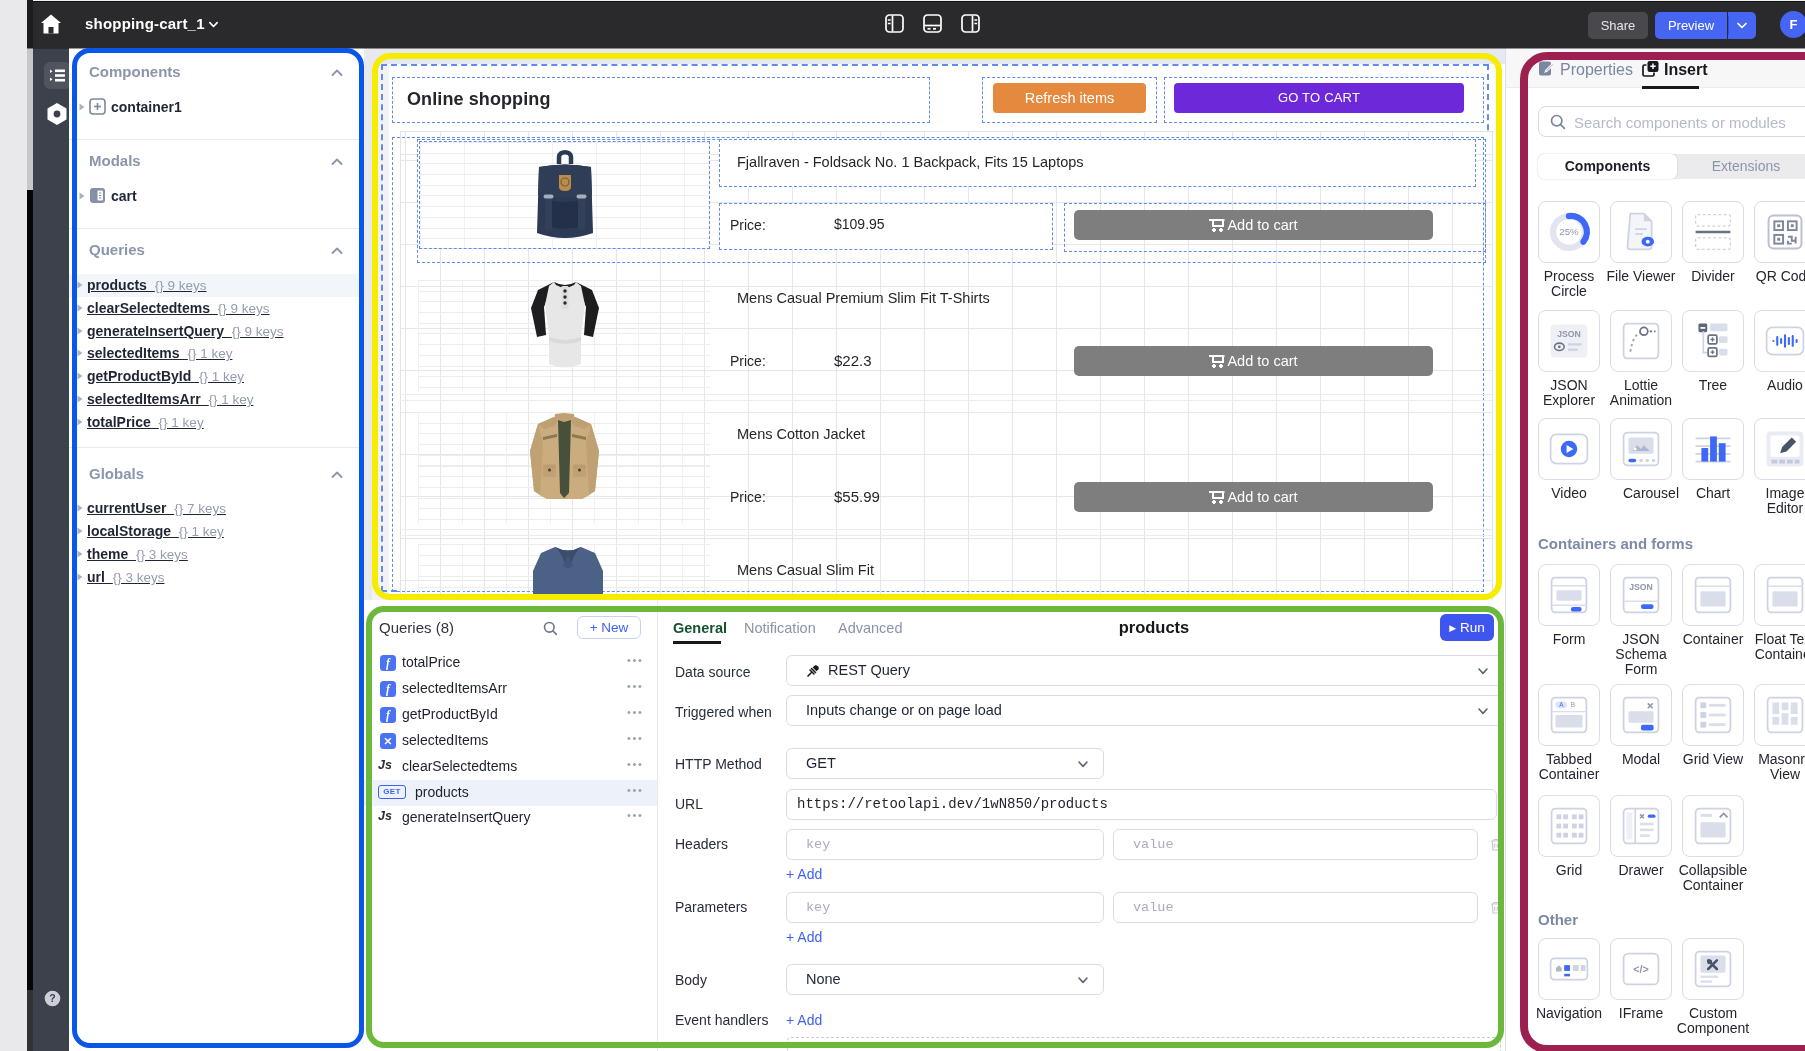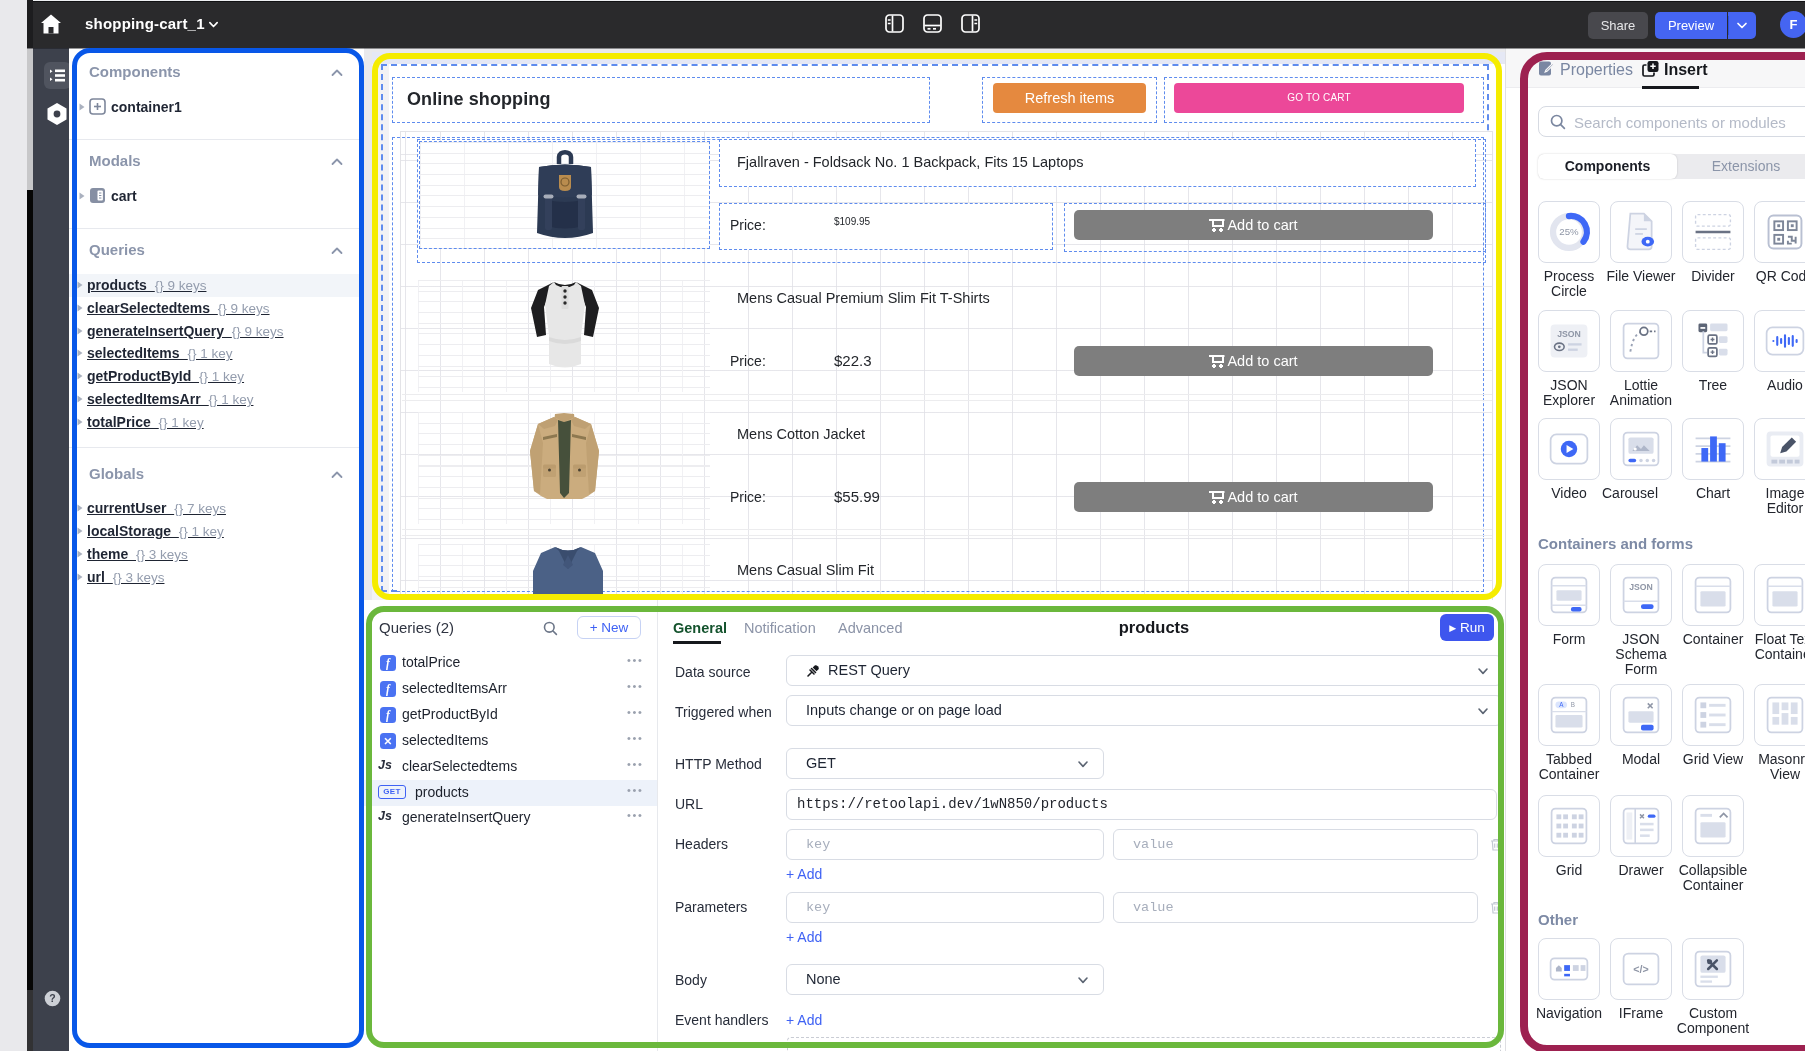--- a/index.html
+++ b/index.html
@@ -237,32 +237,32 @@
 
   <div id="canvas" class="grid">
     <div class="abs" style="left:0;top:0;width:17px;height:548px;background:#ededf0;opacity:.75"></div>
     <div class="abs" style="left:0;top:0;width:1133px;height:12px;background:#e5e8f5"></div>
     <div class="dash2" style="left:9px;top:12px;width:1108px;height:528px"></div>
     <div class="dash" style="left:20px;top:25px;width:538px;height:46px;background:#fff"></div>
     <div class="canv-txt" style="left:35px;top:37px;font-size:18px;font-weight:bold;letter-spacing:.1px">Online shopping</div>
     <div class="dash" style="left:610px;top:25px;width:175px;height:46px"></div>
     <div class="abs" style="left:621px;top:31px;width:153px;height:30px;background:#e5893f;border-radius:4px;color:#fff;font-size:14.5px;text-align:center;line-height:30px">Refresh items</div>
     <div class="dash" style="left:792px;top:25px;width:320px;height:46px"></div>
-    <div class="abs" style="left:802px;top:31px;width:290px;height:30px;background:#ec4899;border-radius:4px;color:#fff;font-size:10px;text-align:center;line-height:30px;letter-spacing:.2px">GO TO CART</div>
+    <div class="abs" style="left:802px;top:31px;width:290px;height:30px;background:#6d28d9;border-radius:4px;color:#fff;font-size:13px;text-align:center;line-height:30px;letter-spacing:.2px">GO TO CART</div>
 
     <div class="abs" style="left:28px;top:79px;width:1093px;height:470px;background:#fff;border:1px solid #e3e3e7"></div>
     <div class="abs grid" style="left:29px;top:80px;width:1091px;height:468px"></div>
     <div class="dash" style="left:20px;top:85px;width:1092px;height:455px"></div>
     <div class="dash" style="left:45px;top:87px;width:1069px;height:124px"></div>
     <div class="dash fgrid" style="left:47px;top:89px;width:291px;height:108px;background-color:#fff"></div>
     <div class="dash" style="left:347px;top:87px;width:757px;height:48px;background:#fff"></div>
     <div class="canv-txt" style="left:365px;top:102px;font-size:14.5px">Fjallraven - Foldsack No. 1 Backpack, Fits 15 Laptops</div>
     <div class="dash" style="left:347px;top:151px;width:334px;height:47px;background:#fff"></div>
     <div class="canv-txt" style="left:358px;top:165px;font-size:14px">Price:</div>
-    <div class="canv-txt" style="left:462px;top:164px;font-size:10px">$109.95</div>
+    <div class="canv-txt" style="left:462px;top:164px;font-size:14px">$109.95</div>
     <div class="dash" style="left:692px;top:151px;width:422px;height:49px"></div>
     <div class="gray-btn" style="left:702px;top:158px;width:359px;height:30px;line-height:30px"><span class="cart-ic"></span>Add to cart</div>
     <div class="abs fgrid" style="left:46px;top:228px;width:292px;height:112px"></div>
     <div class="abs fgrid" style="left:46px;top:360px;width:292px;height:112px"></div>
     <div class="abs fgrid" style="left:46px;top:492px;width:292px;height:56px"></div>
 
     <div class="sep" style="left:30px;top:342px;width:1090px"></div>
     <div class="sep" style="left:30px;top:348px;width:1090px"></div>
     <div class="canv-txt" style="left:365px;top:238px;font-size:14.5px">Mens Casual Premium Slim Fit T-Shirts</div>
     <div class="canv-txt" style="left:358px;top:301px;font-size:14px">Price:</div>
@@ -320,21 +320,21 @@
     </svg>
     <svg class="abs" style="left:161px;top:493px" width="70" height="55" viewBox="0 0 70 55">
       <path d="M22 2 Q35 9 48 2 L62 8 L70 26 L70 55 L0 55 L0 26 L8 8 Z" fill="#4b6186"></path>
       <path d="M22 2 Q35 9 48 2 L44 6 L35 24 L26 6 Z" fill="#3a4d6e"></path>
       <path d="M35 24 L30 20 L35 10 L40 20 Z" fill="#42567a"></path>
     </svg>
   </div>
 
   <div id="bottompanel">
     <div class="abs" style="left:293px;top:0;width:1px;height:451px;background:#e7e9ed"></div>
-    <div class="abs" style="left:15px;top:19px;font-size:15px;color:#2f3441">Queries (2)</div>
+    <div class="abs" style="left:15px;top:19px;font-size:15px;color:#2f3441">Queries (8)</div>
     <svg class="abs" style="left:179px;top:21px" width="15" height="15" viewBox="0 0 15 15">
         <circle cx="6.3" cy="6.3" r="4.8" fill="none" stroke="#6c7688" stroke-width="1.6"></circle>
         <line x1="10" y1="10" x2="13.4" y2="13.4" stroke="#6c7688" stroke-width="1.6" stroke-linecap="round"></line>
       </svg>
     <div class="abs" style="left:213px;top:16px;width:64px;height:23px;border:1px solid #c6d2f4;border-radius:6px;color:#3f62f4;font-size:13.5px;text-align:center;line-height:21px">+ New</div>
     <div id="bqrows">
         <div class="bq-row" style="top:50px;">
           <div class="f-ic">f</div>
           <div class="bq-name">totalPrice</div>
           <div class="bq-dots">•••</div>
@@ -523,21 +523,21 @@
         <div class="rp-card" style="left:104px;top:370px"><svg width="60" height="60" viewBox="0 0 62 62" font-family="Liberation Sans">
             <rect x="13" y="14" width="36" height="34" rx="4" fill="none" stroke="#cdd3e2" stroke-width="1.8"></rect>
             <rect x="18" y="19" width="26" height="17" rx="2" fill="#d9deea"></rect>
             <path d="M22 33 l5 -6 4 4 3 -4 6 6 z" fill="#aeb6c9"></path>
             <circle cx="25" cy="31" r="1.6" fill="#fff"></circle>
             <rect x="18" y="41" width="8" height="3.6" rx="1.8" fill="#3e68f6"></rect>
             <circle cx="31" cy="42.8" r="1.8" fill="#cdd3e2"></circle>
             <circle cx="37.5" cy="42.8" r="1.8" fill="#cdd3e2"></circle>
             <circle cx="44" cy="42.8" r="1.8" fill="#cdd3e2"></circle>
           </svg></div>
-        <div class="rp-label" style="left:81px;top:438px">Carousel</div>
+        <div class="rp-label" style="left:102px;top:438px">Carousel</div>
         <div class="rp-card" style="left:176px;top:370px"><svg width="60" height="60" viewBox="0 0 62 62" font-family="Liberation Sans">
             <line x1="13" y1="20" x2="49" y2="20" stroke="#cdd3e2" stroke-width="1.8"></line>
             <line x1="13" y1="28" x2="49" y2="28" stroke="#cdd3e2" stroke-width="1.8"></line>
             <line x1="13" y1="36" x2="49" y2="36" stroke="#cdd3e2" stroke-width="1.8"></line>
             <line x1="13" y1="44" x2="49" y2="44" stroke="#cdd3e2" stroke-width="1.8"></line>
             <rect x="19" y="30" width="7" height="14" fill="#3e68f6"></rect>
             <rect x="28" y="18" width="7" height="26" fill="#3e68f6"></rect>
             <rect x="37" y="25" width="7" height="19" fill="#3e68f6"></rect>
           </svg></div>
         <div class="rp-label" style="left:164px;top:438px">Chart</div>

